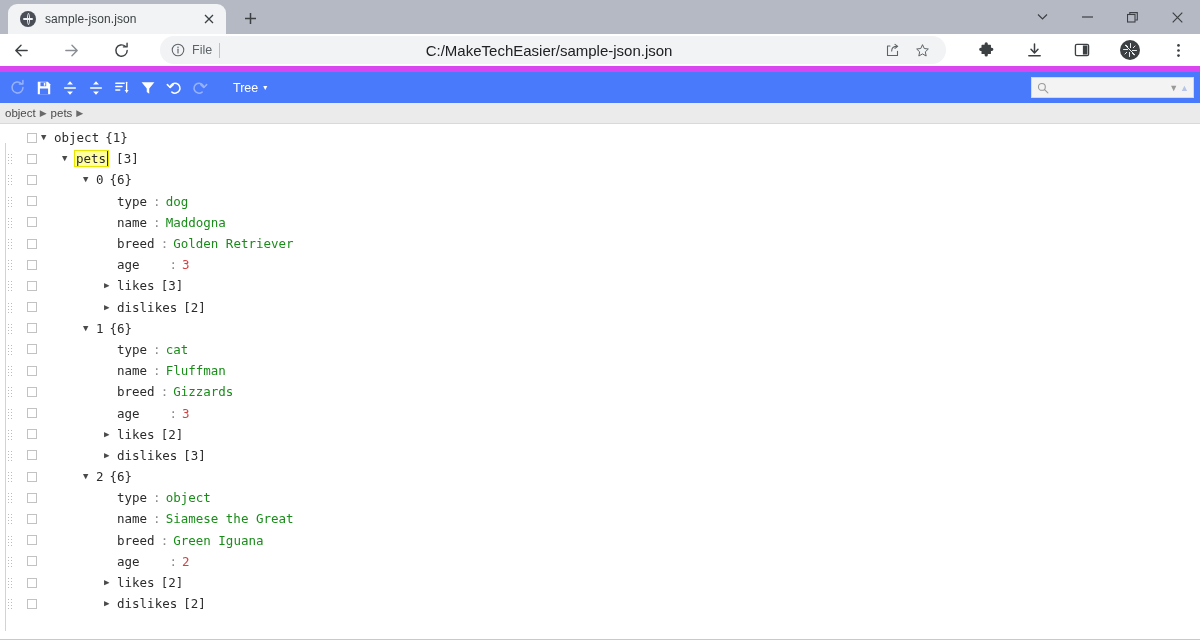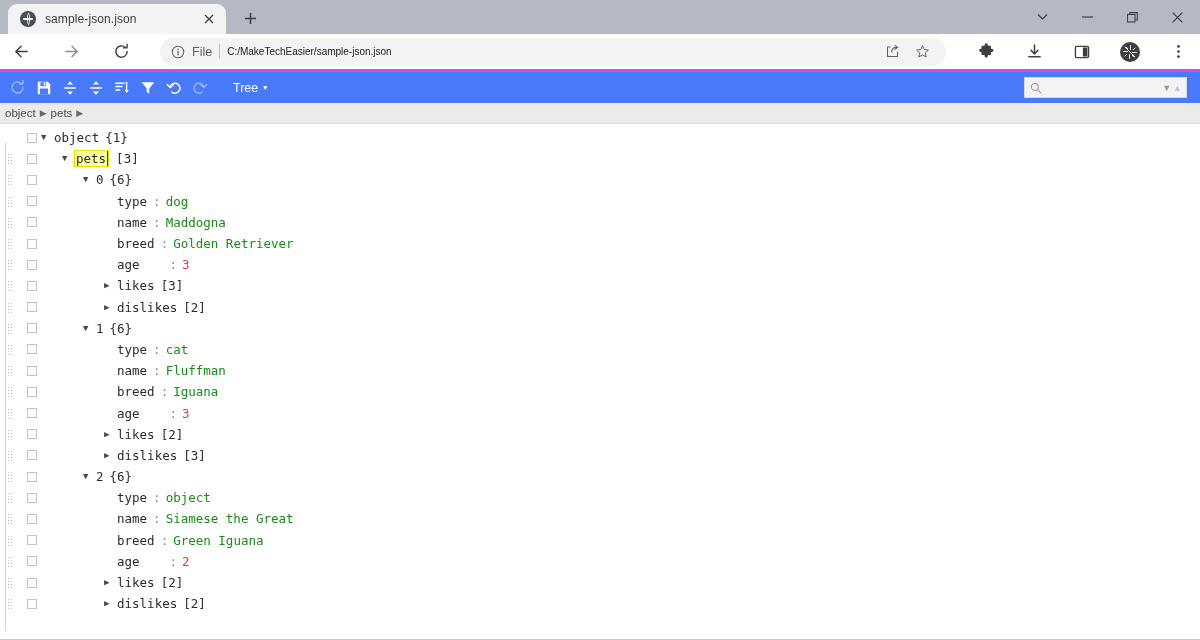--- a/index.html
+++ b/index.html
@@ -105,21 +105,21 @@
   }
 
   
   .navbar {
     height: 38px;
     background: #ffffff;
     display: flex;
     align-items: center;
     padding: 0 8px 0 6px;
     gap: 20px;
-    border-bottom: 3px solid #d946ef;
+    border-bottom: 6px solid #d946ef;
   }
 
   .navbtn {
     width: 30px; height: 30px;
     display: flex; align-items: center; justify-content: center;
     border-radius: 50%;
     flex: 0 0 auto;
   }
 
   .omnibox {
@@ -139,25 +139,26 @@
     color: #5f6368;
     flex: 0 0 auto;
   }
   .omni-sep {
     width: 1px; height: 15px;
     background: #bdc1c6;
     flex: 0 0 auto;
   }
   .omni-url {
     flex: 1;
-    font-size: 10px;
+    font-size: 15px;
     color: #202124;
     white-space: nowrap;
     overflow: hidden;
     text-overflow: ellipsis;
+    text-align: center;
   }
   .omni-right { display: flex; align-items: center; gap: 2px; flex: 0 0 auto; }
 
   .tbicon {
     width: 28px; height: 28px;
     display: flex; align-items: center; justify-content: center;
     border-radius: 50%;
     flex: 0 0 auto;
   }
 
@@ -192,21 +193,21 @@
     min-height: 0;
     background: #ffffff;
   }
 
   .je-toolbar {
     height: 31px;
     background: #4d7cfe;
     background: #4a7afc;
     display: flex;
     align-items: center;
-    padding: 0 9px 0 5px;
+    padding: 0 2px 0 5px;
     gap: 1px;
     flex: 0 0 auto;
   }
   .je-btn {
     width: 25px; height: 25px;
     display: flex; align-items: center; justify-content: center;
     border-radius: 2px;
     flex: 0 0 auto;
   }
   .je-btn.dim { opacity: 0.42; }
@@ -705,21 +706,21 @@
               <span class="jval string">Fluffman</span>
             </span>
           </div>
           <div class="jrow">
             <span class="drag on"></span>
             <span class="chk"></span>
             <span class="jcontent" style="margin-left: 63px;">
               <span class="tri empty">▶</span>
               <span class="jkey">breed</span>
               <span class="jsep">:</span>
-              <span class="jval string">Iguana</span>
+              <span class="jval string">Gizzards</span>
             </span>
           </div>
           <div class="jrow">
             <span class="drag on"></span>
             <span class="chk"></span>
             <span class="jcontent" style="margin-left: 63px;">
               <span class="tri empty">▶</span>
               <span class="jkey">age</span>
               <span class="jsep" style="margin-left: 30px;">:</span>
               <span class="jval number">3</span>

